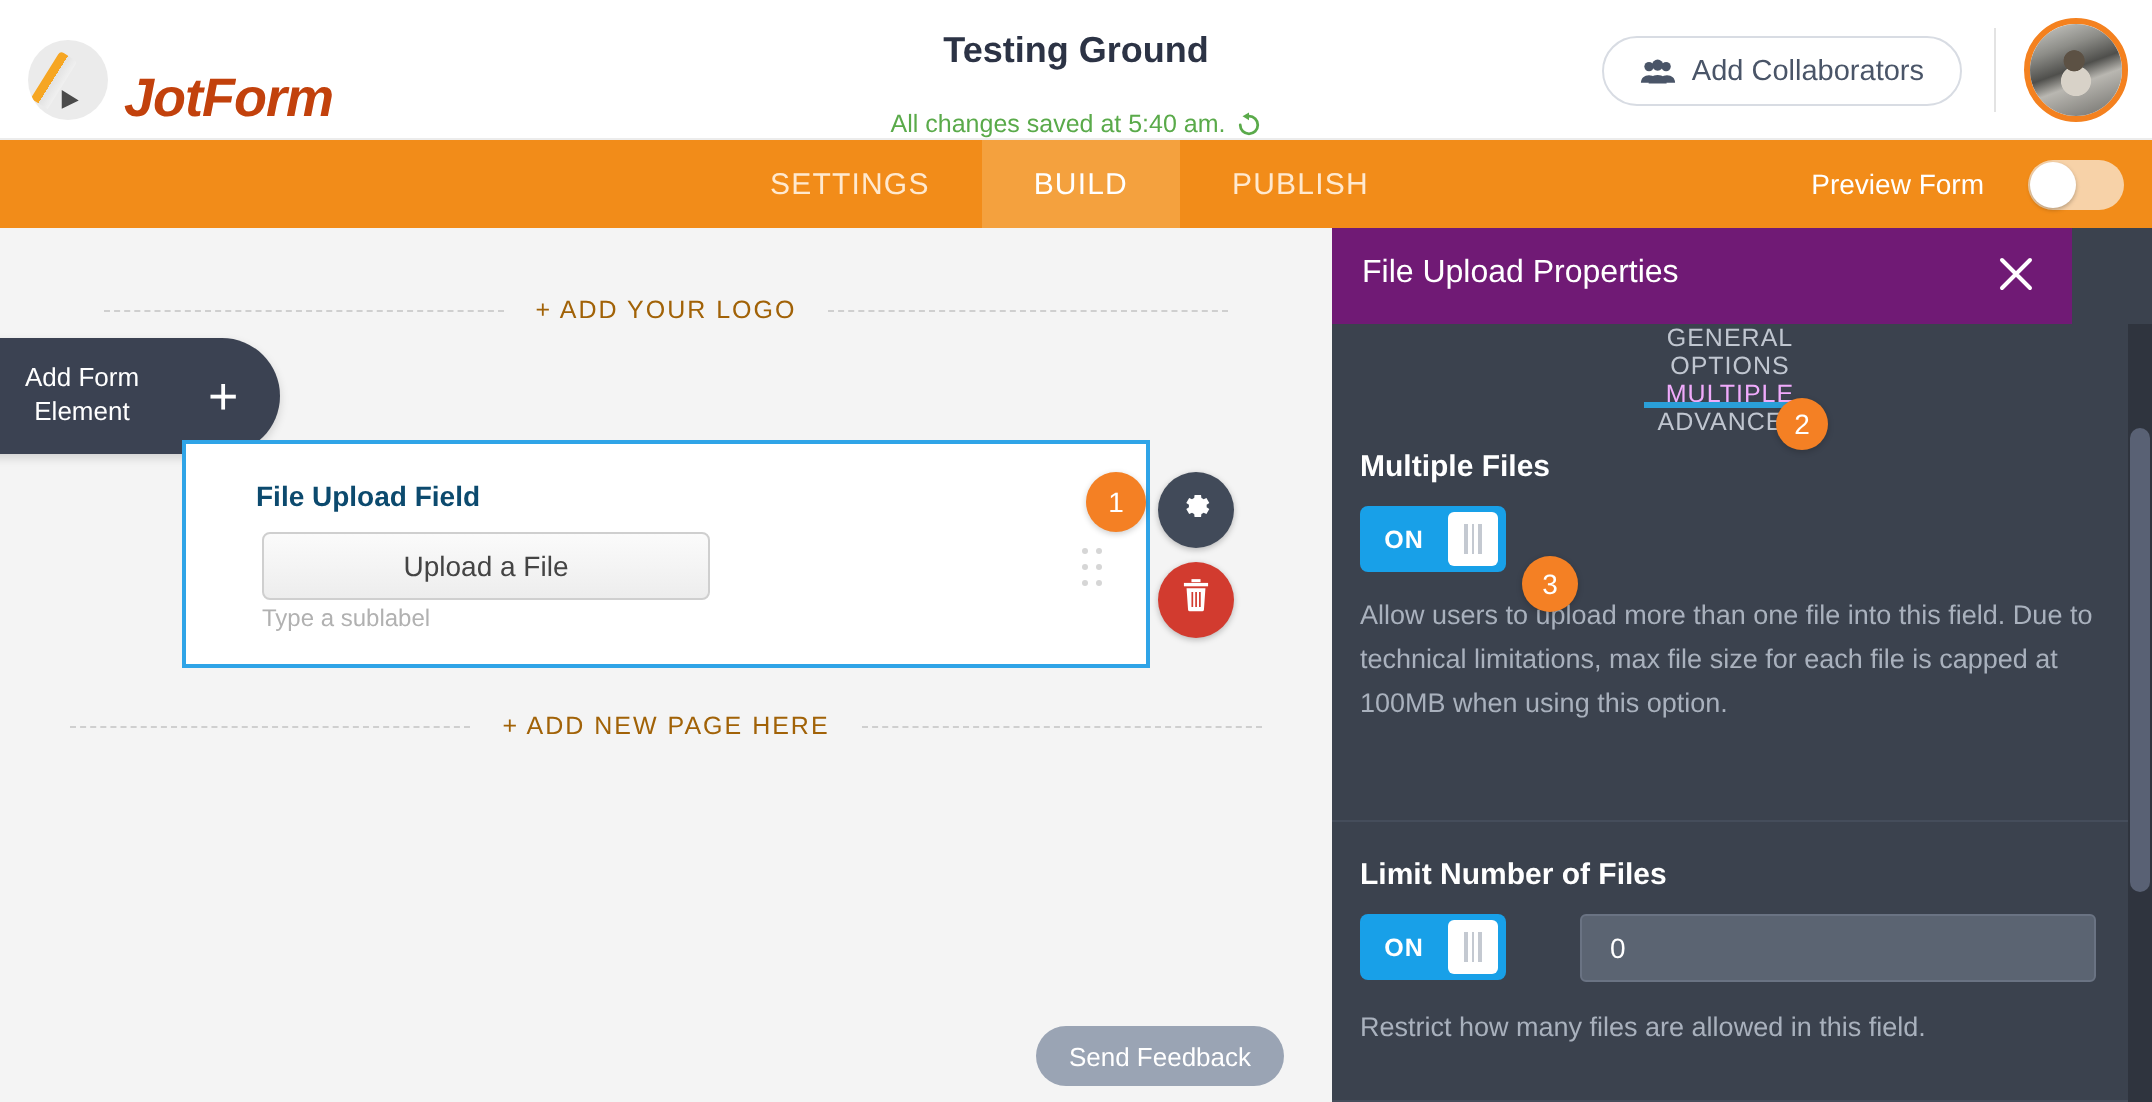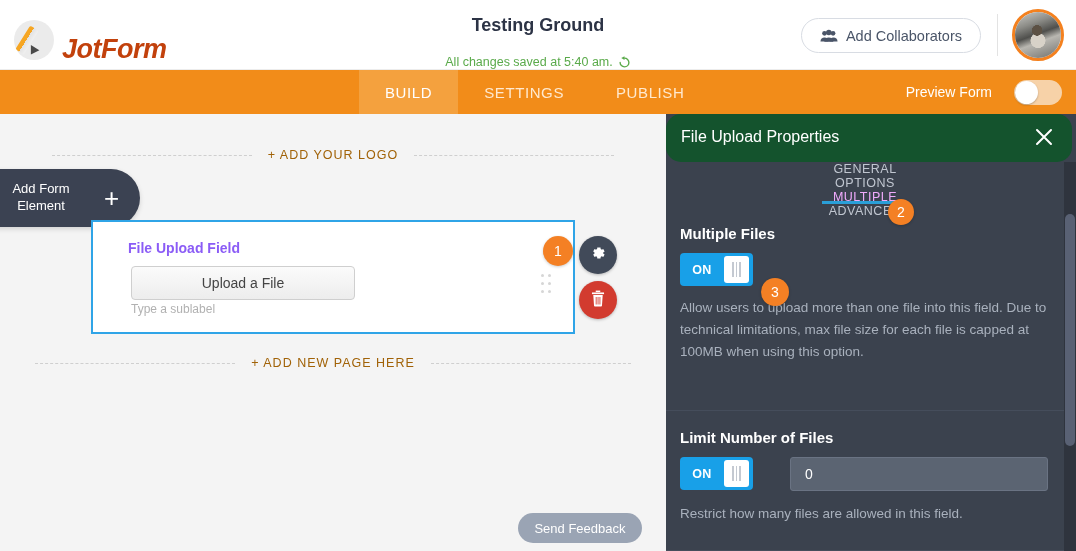--- a/index.html
+++ b/index.html
@@ -149,21 +149,21 @@
     color: #ffffff; font-size: 26px; line-height: 18px; font-weight: 300;
   }
 
   .field-card {
     position: absolute; left: 91px; top: 106px;
     width: 484px; height: 114px;
     background: #ffffff; border: 2px solid #2fa4e7;
   }
   .field-label {
     position: absolute; left: 35px; top: 18px;
-    font-size: 14px; font-weight: bold; color: #8b5cf6;
+    font-size: 14px; font-weight: bold; color: #0c4a6e;
   }
   .upload-btn {
     position: absolute; left: 38px; top: 44px;
     width: 224px; height: 34px;
     background: linear-gradient(#fbfbfb,#ededed);
     border: 1px solid #cfcfcf; border-radius: 4px;
     display: flex; align-items: center; justify-content: center;
     font-size: 14px; color: #444; cursor: pointer;
   }
   .sublabel {
@@ -208,23 +208,22 @@
     cursor: pointer;
   }
 
   
   .panel {
     position: absolute; top: 114px; left: 666px;
     width: 410px; height: 437px;
     background: #3b424e;
   }
   .panel-head {
-    position: absolute; top: 0; left: 0; width: 406px; height: 48px;
-    background: #14532d;
-    border-radius: 15px;
+    position: absolute; top: 0; left: 0; width: 370px; height: 48px;
+    background: #701a75;
   }
   .panel-title {
     position: absolute; left: 15px; top: 14px;
     font-size: 16px; color: #ffffff;
   }
   .panel-close {
     position: absolute; right: 16px; top: 11px;
     width: 24px; height: 24px; cursor: pointer;
   }
   .panel-tabs {
@@ -345,22 +344,22 @@
 
     <div class="header-divider"></div>
 
     <div class="avatar">
       <div class="photo"></div>
     </div>
   </div>
 
   <div class="navbar">
     <div class="nav-tabs">
+      <div class="nav-tab">SETTINGS</div>
       <div class="nav-tab active">BUILD</div>
-      <div class="nav-tab">SETTINGS</div>
       <div class="nav-tab">PUBLISH</div>
     </div>
     <div class="preview-wrap">
       <span class="preview-label">Preview Form</span>
       <div class="preview-toggle">
         <div class="knob"></div>
       </div>
     </div>
   </div>
 

